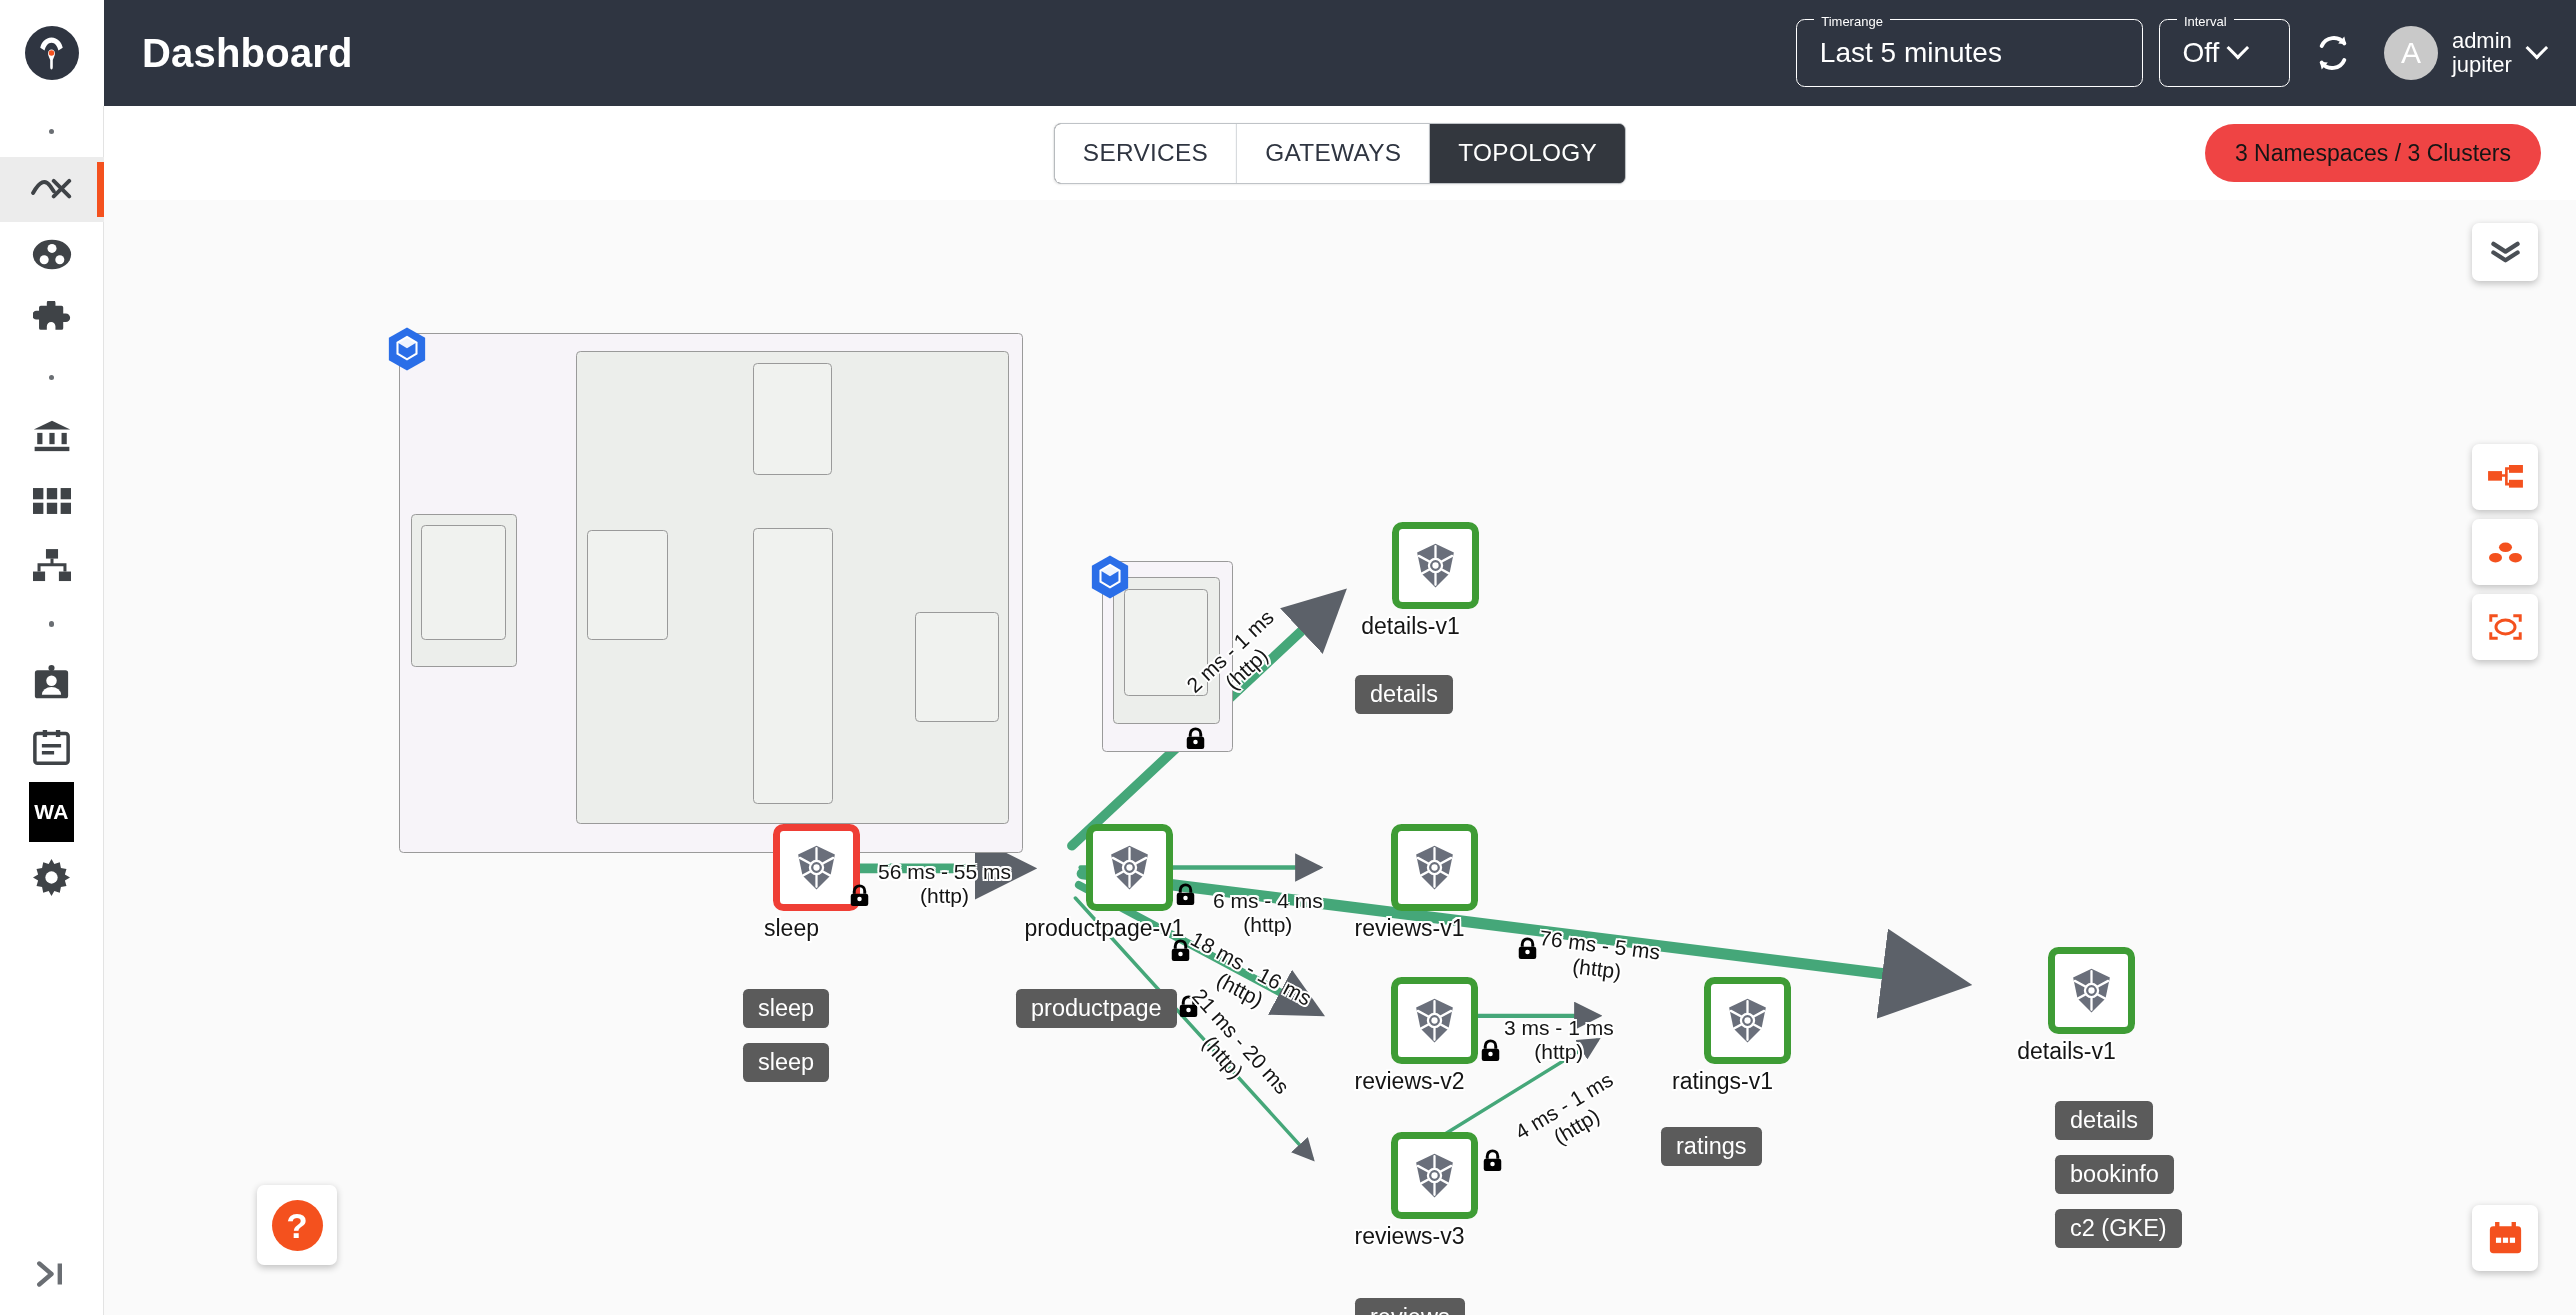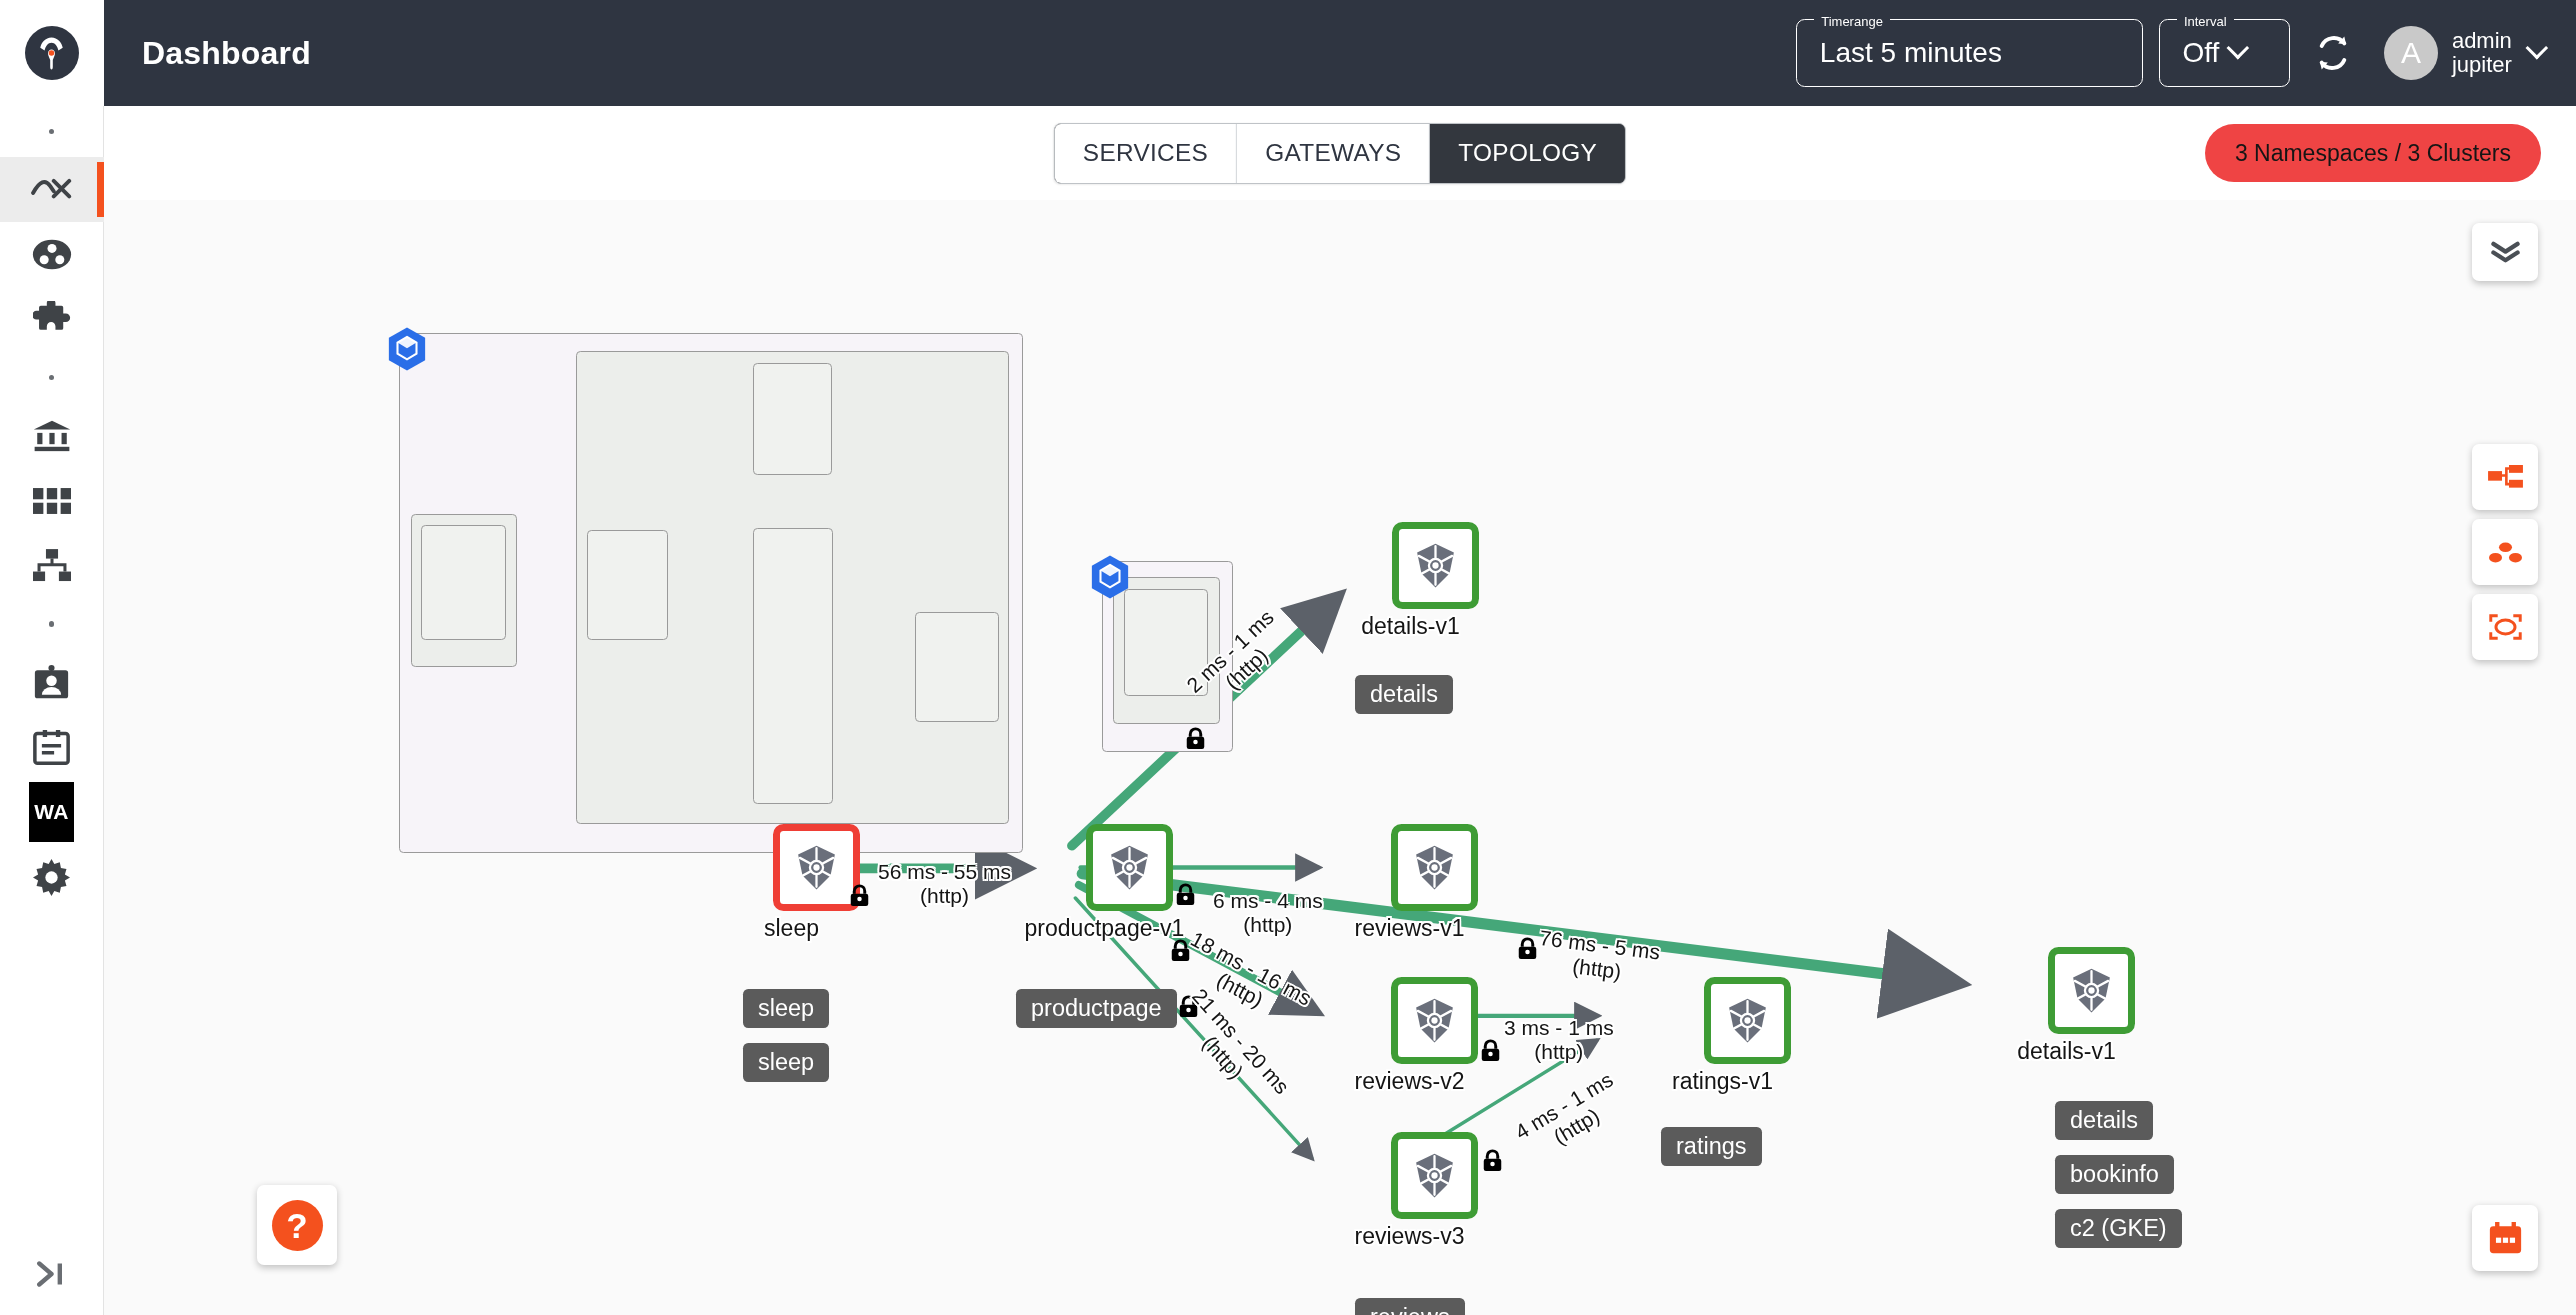--- a/index.html
+++ b/index.html
@@ -49,21 +49,21 @@
   .nav-collapse { width: 104px; height: 84px; display:flex; align-items:center; justify-content:center; cursor:pointer; }
 
   
   #main { flex: 1 1 auto; display: flex; flex-direction: column; position: relative; min-width: 0; }
 
   
   #header {
     height: 106px; background: #2f3541; color: #fff;
     display: flex; align-items: center; padding: 0 31px 0 38px; flex: 0 0 106px;
   }
-  #page-title { font-size: 32px; font-weight: 700; letter-spacing: 0.2px; }
+  #page-title { font-size: 40px; font-weight: 700; letter-spacing: 0.2px; }
   .header-right { margin-left: auto; display: flex; align-items: center; gap: 15.7px; }
   .field {
     border: 1.7px solid #fff; border-radius: 8.7px; position: relative;
     height: 68px; display: flex; align-items: center; padding: 0 23px;
   }
   .field-legend {
     position: absolute; top: -11.3px; left: 17.4px; padding: 0 7px;
     background: #2f3541; font-size: 13px; color: #fff; line-height: 1; margin-top: 6px;
   }
   .field-value { font-size: 28px; color: #fff; white-space: nowrap; }

